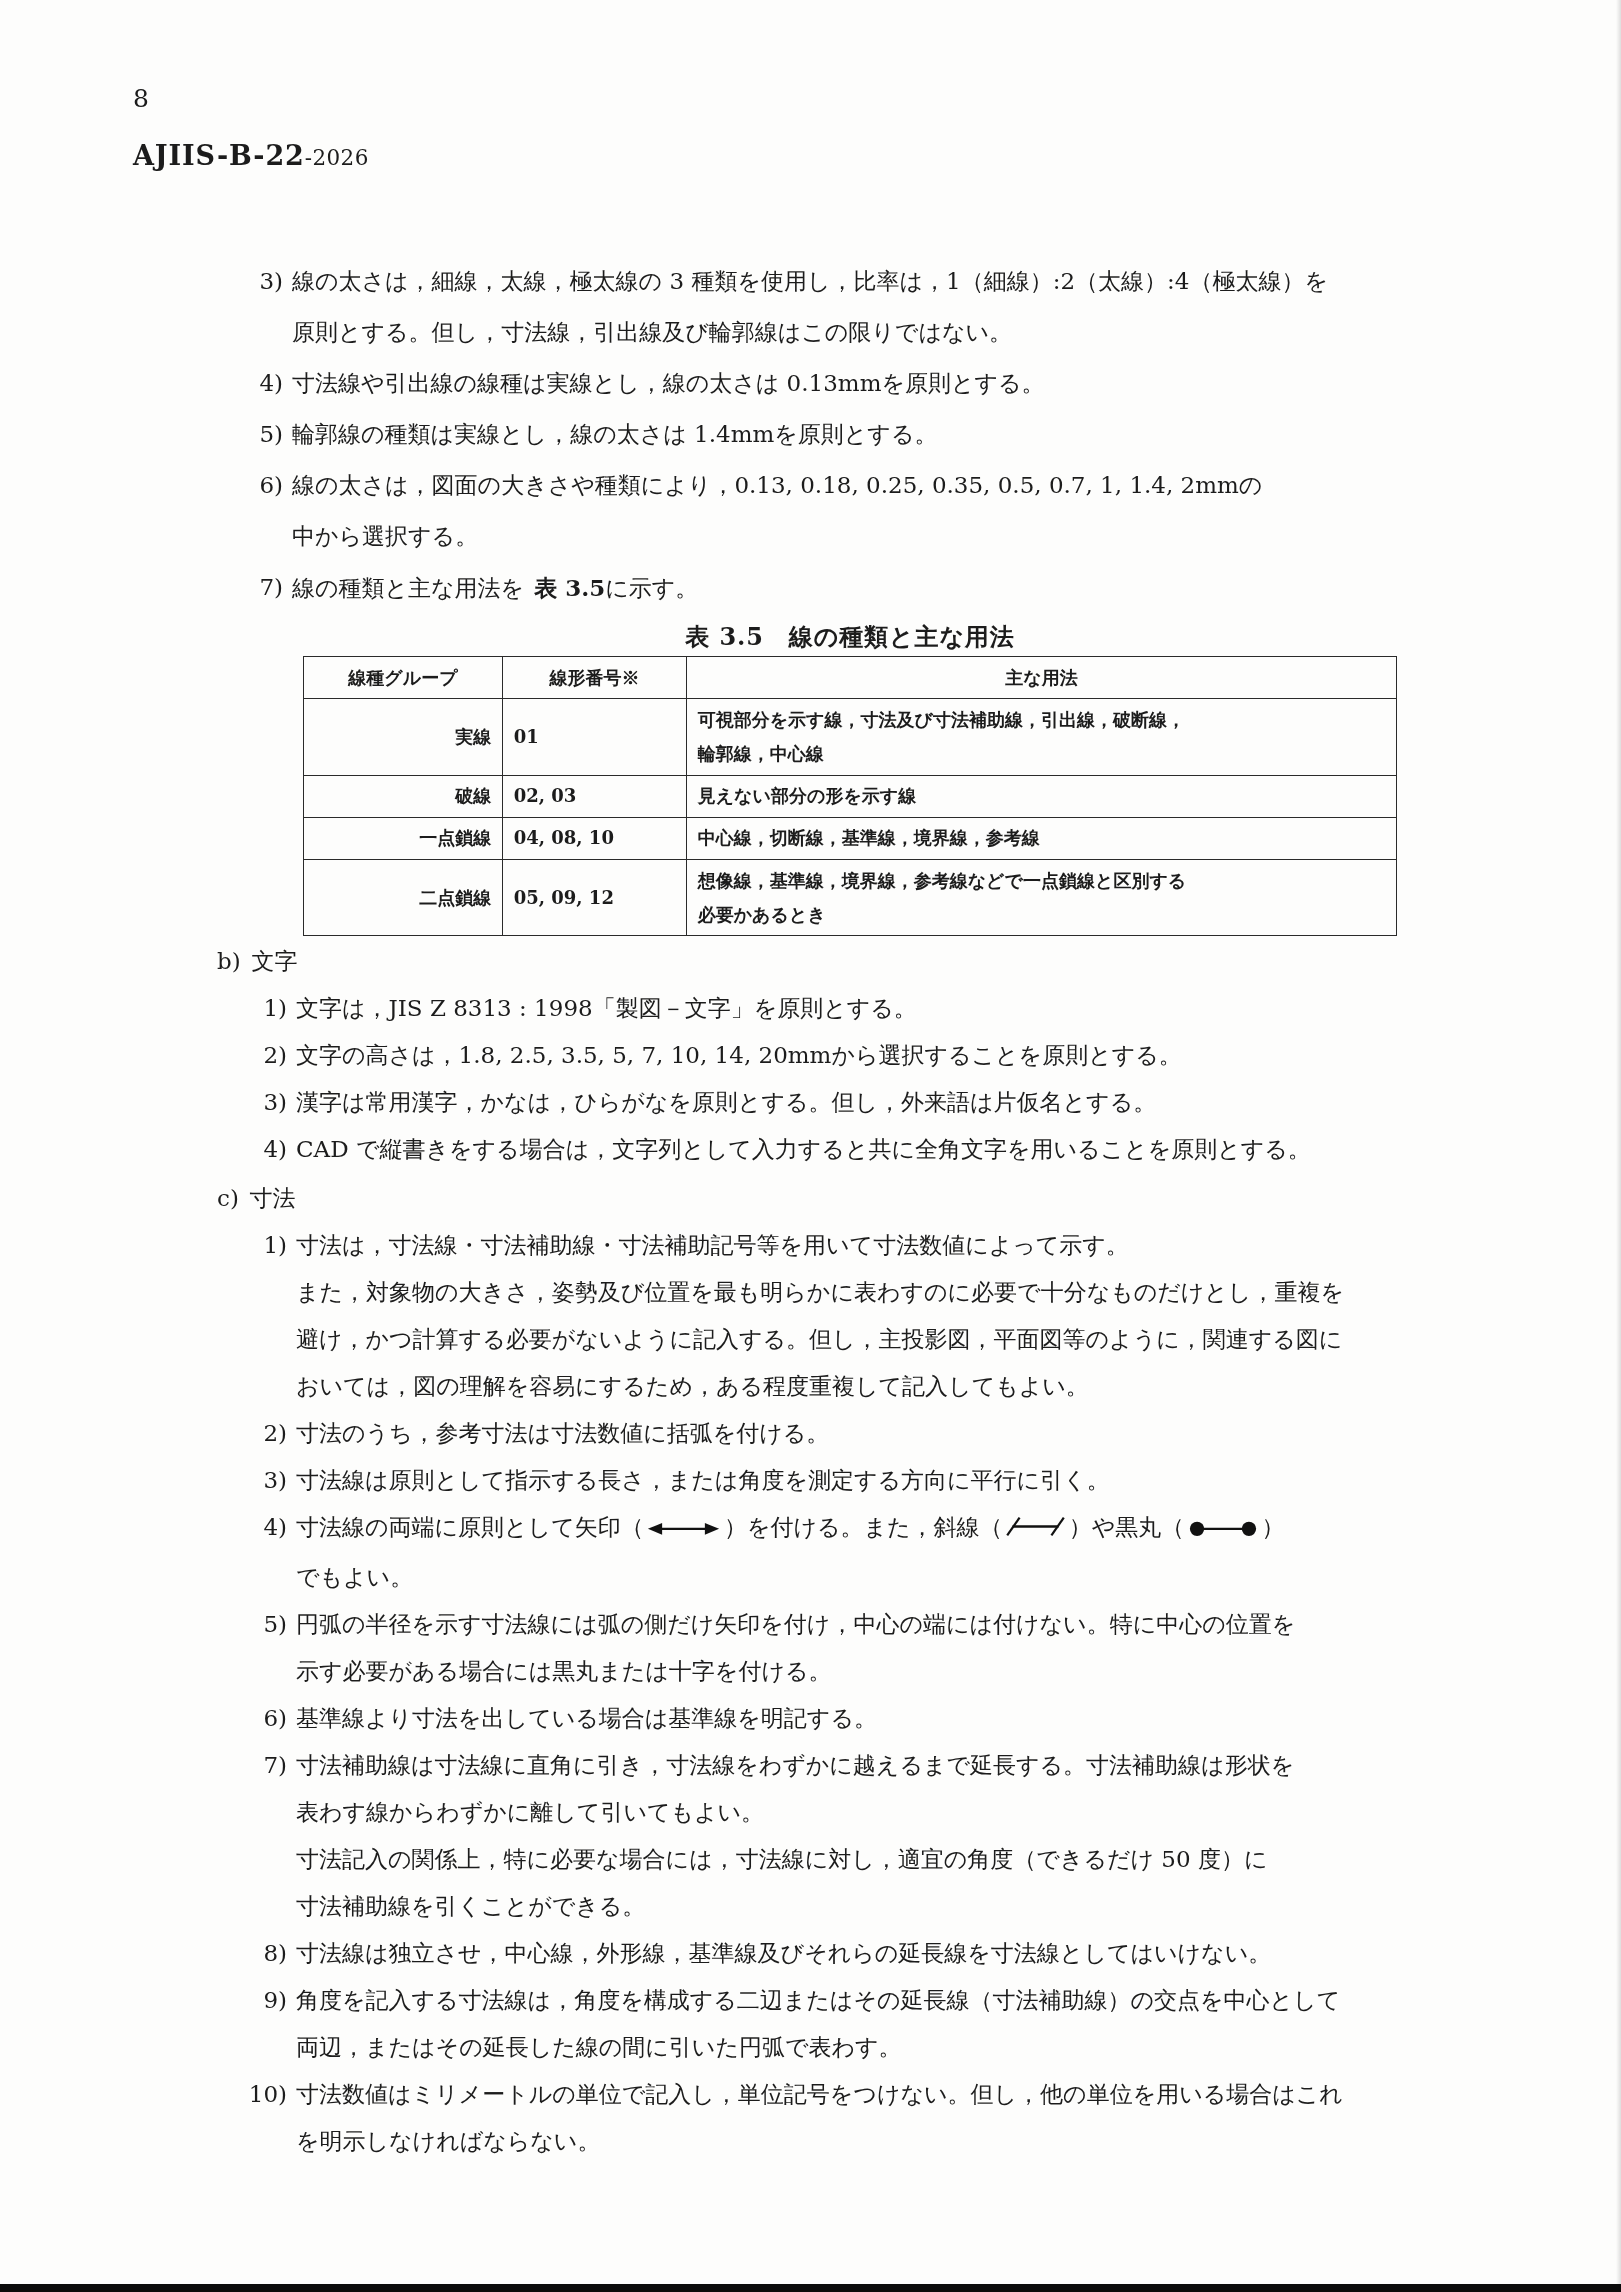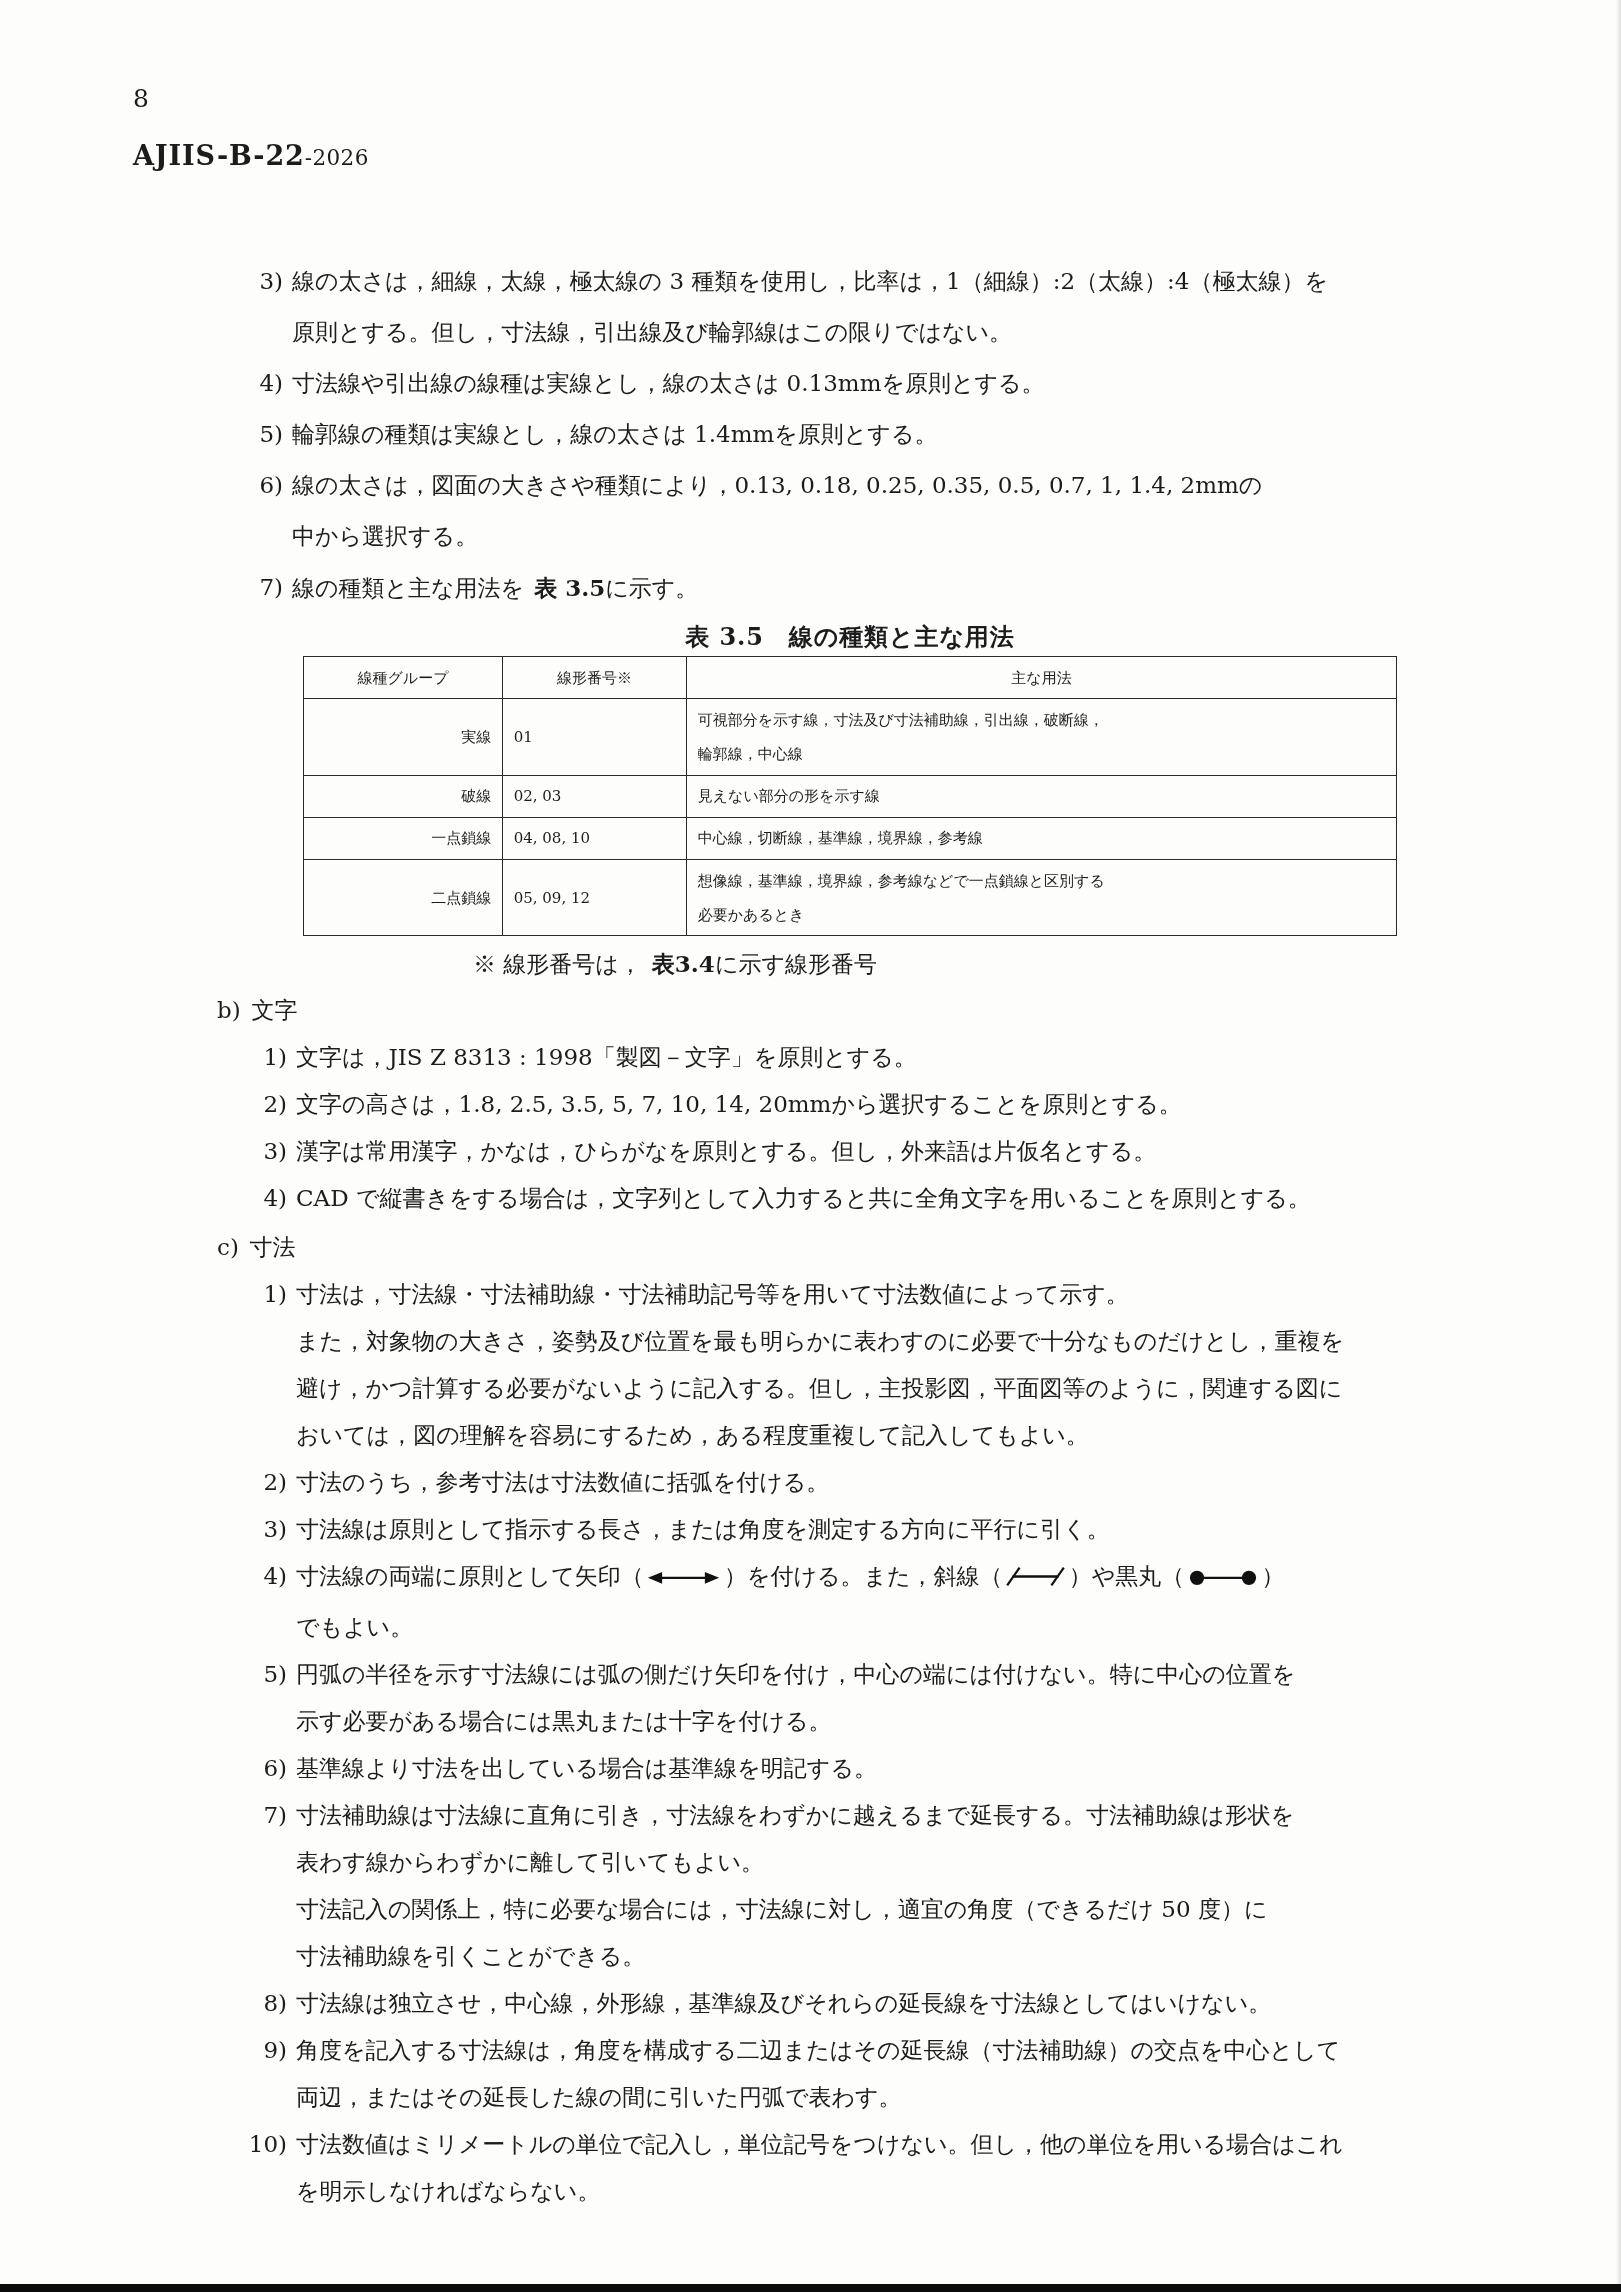--- a/index.html
+++ b/index.html
@@ -25,21 +25,21 @@
   
   .sec{padding-left:84px;line-height:47px;margin-top:1.8px;}
   .sec .sec-title{margin-left:10.7px;}
   
   .s-item{display:flex;line-height:47px;padding-left:115px;}
   .s-item .num{flex:none;width:39px;text-align:right;padding-right:9px;}
   
   .tbl-wrap{margin-left:170px;width:1094px;margin-top:3.6px;}
   .tbl-title{text-align:center;font-size:24px;line-height:39px;font-weight:bold;letter-spacing:0.9px;}
   table.tbl{border-collapse:collapse;width:1094px;table-layout:fixed;}
-  .tbl th,.tbl td{border:1.8px solid #2a2a2a;font-size:15px;font-weight:normal;line-height:34px;padding:3.6px 10.7px;vertical-align:middle;}
+  .tbl th,.tbl td{border:1.8px solid #2a2a2a;font-size:18px;font-weight:bold;line-height:34px;padding:3.6px 10.7px;vertical-align:middle;}
   .col-group{width:199px;}
   .col-codes{width:184px;}
   .tbl th{text-align:center;}
   .td-group{text-align:right;}
   .td-codes{text-align:left;padding-left:12.5px;}
   .td-usage{text-align:left;padding-left:12.5px;}
   .tbl-note{margin-left:170px;margin-top:7.2px;line-height:41px;}
   
   .sym{display:inline-block;vertical-align:-3.6px;margin:0 3.6px;}
   
@@ -129,21 +129,20 @@
         <tr>
           <td class="td-group">二点鎖線</td>
           <td class="td-codes">05, 09, 12</td>
           <td class="td-usage">
             <div class="ln">想像線，基準線，境界線，参考線などで一点鎖線と区別する</div>
             <div class="ln">必要かあるとき</div>
           </td>
         </tr>
       </tbody>
         </table>
-      <div class="tbl-note ln"><span>※ 線形番号は，</span><span class="b">表3.4</span><span>に示す線形番号</span></div>
     </div>
 
     <div class="sec"><span>b)</span><span class="sec-title">文字</span></div>
 
     <div>
       <div class="s-item">
         <span class="num">1)</span>
         <div class="text">
             <div class="ln">文字は，JIS Z 8313 : 1998「製図－文字」を原則とする。</div>
           </div>

